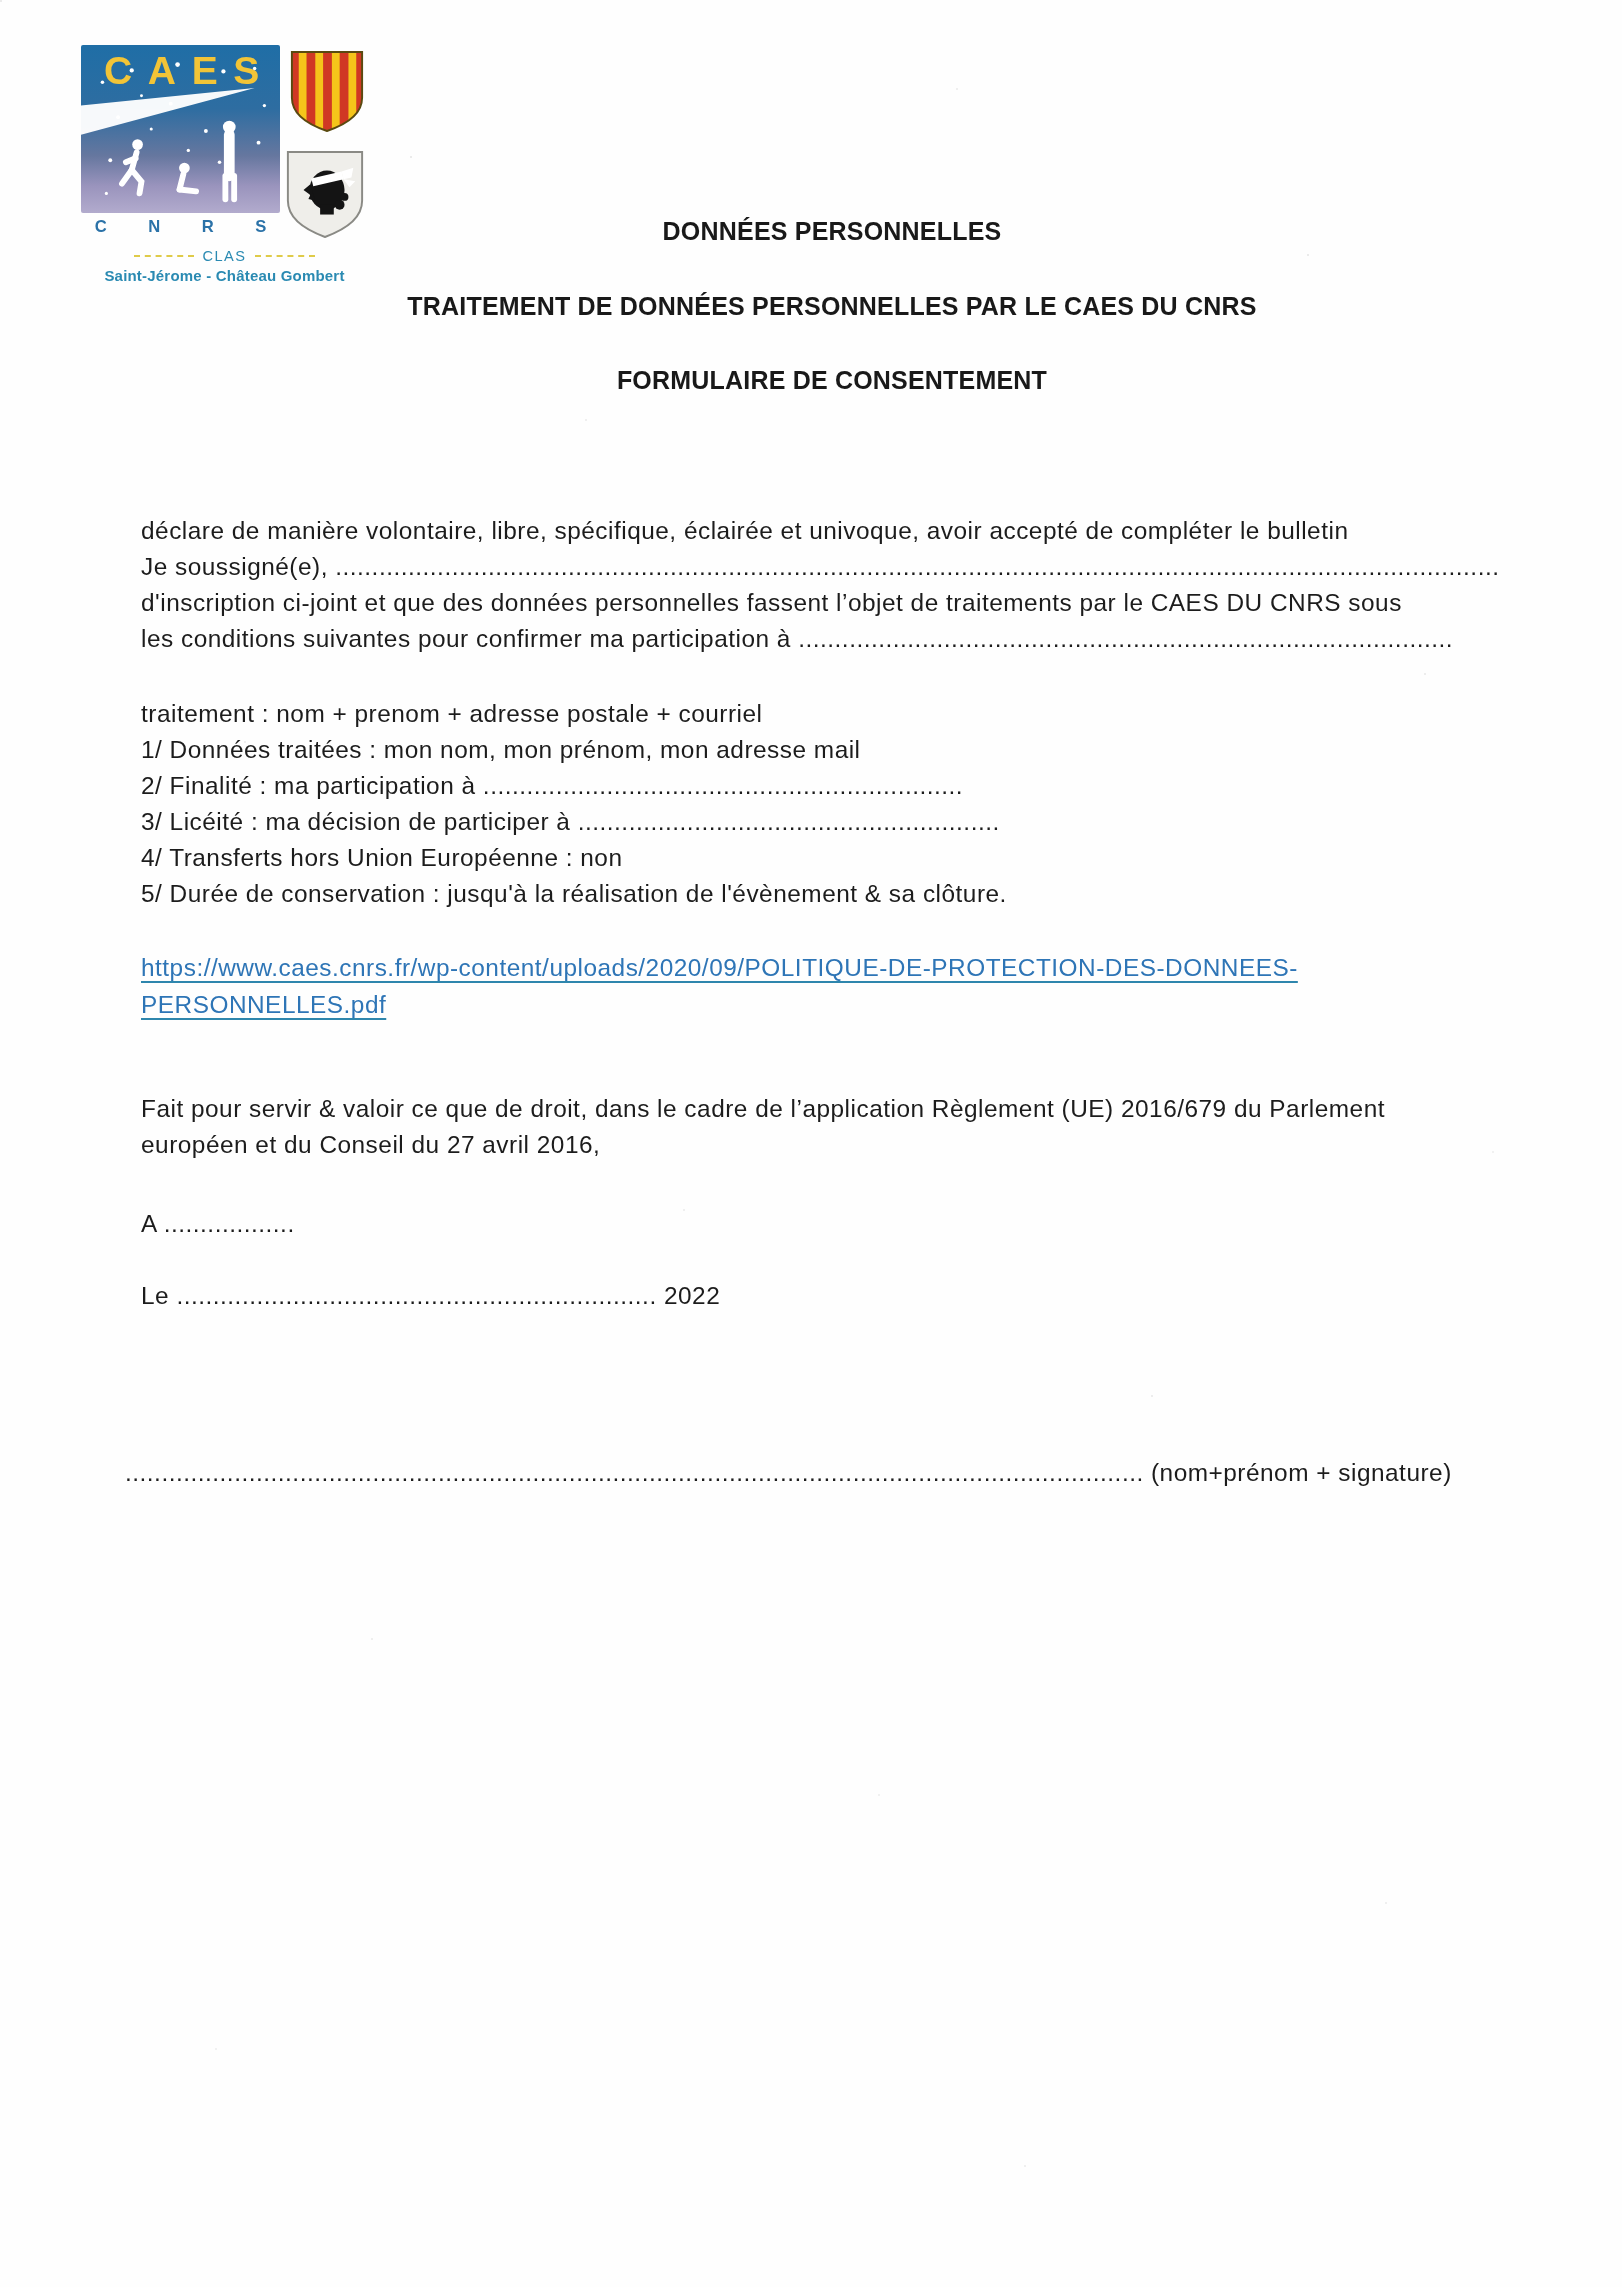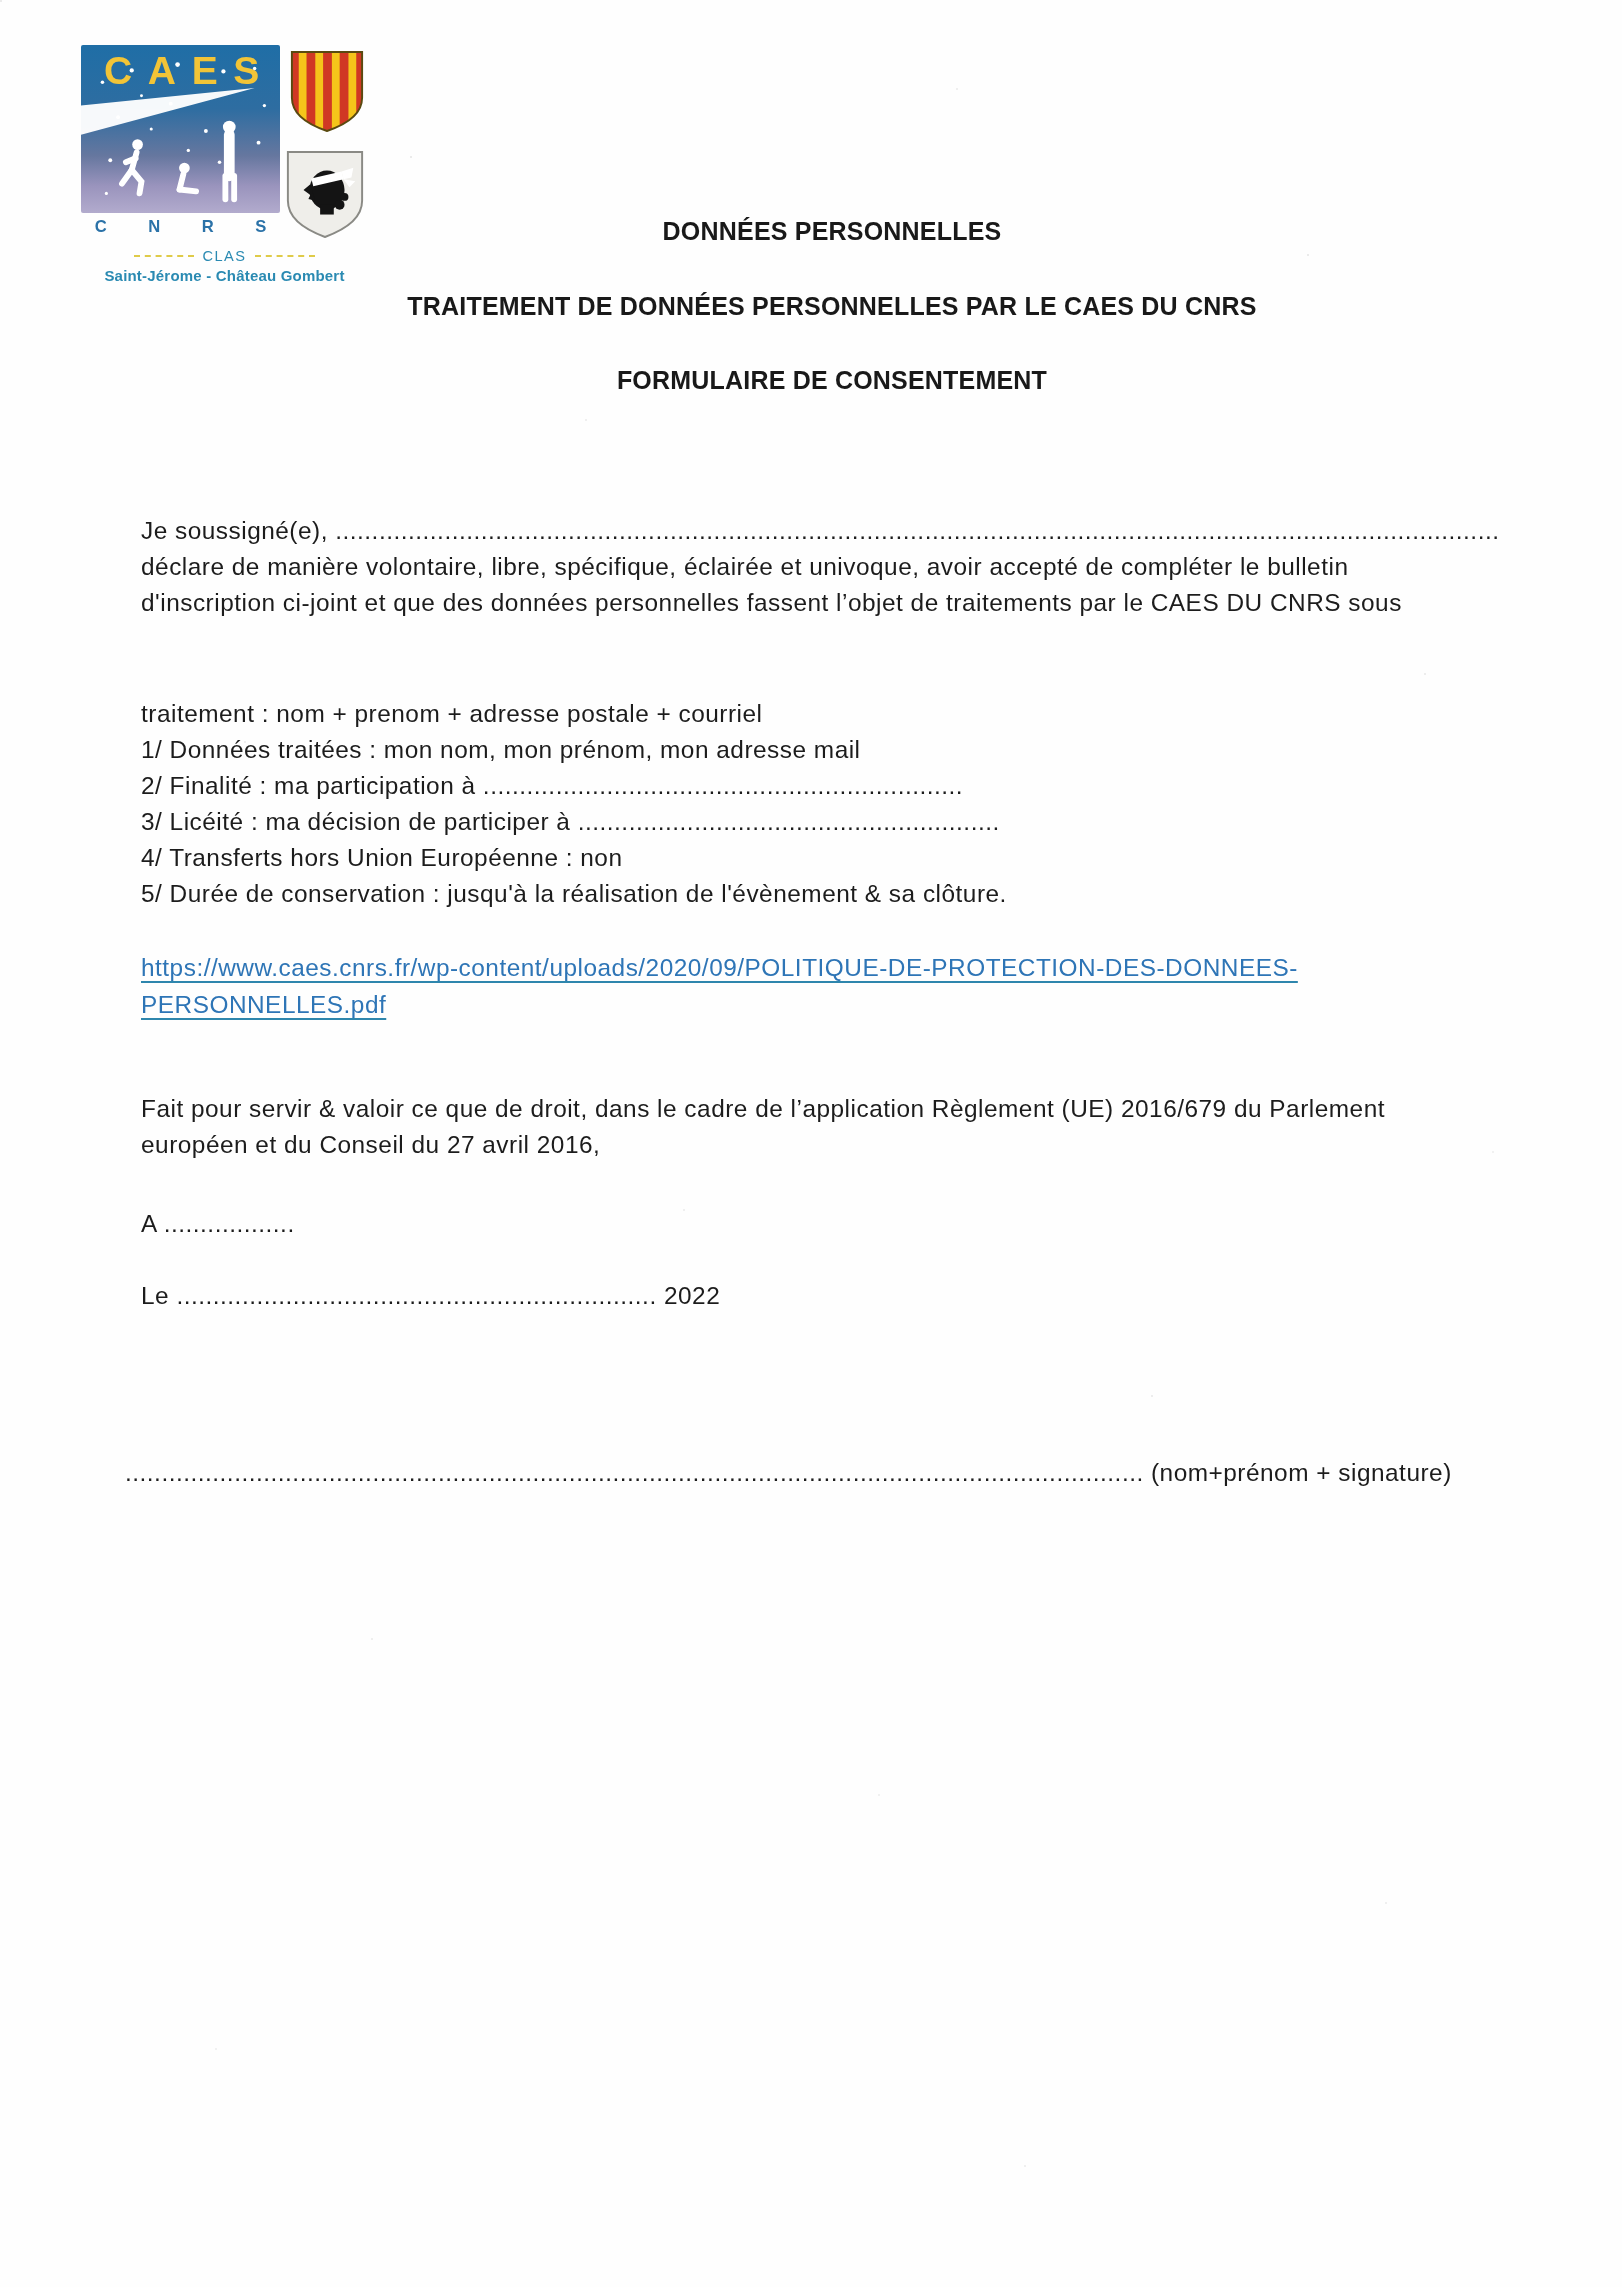--- a/index.html
+++ b/index.html
@@ -173,23 +173,24 @@
       <span class="dash"></span>
     </div>
     <div class="site">Saint-Jérome - Château Gombert</div>
   </div>
 
   <h1 class="t t1">DONNÉES PERSONNELLES</h1>
   <h2 class="t t2">TRAITEMENT DE DONNÉES PERSONNELLES PAR LE CAES DU CNRS</h2>
   <h3 class="t t3">FORMULAIRE DE CONSENTEMENT</h3>
 
   <div class="block intro">
+    <div class="line">déclare de manière volontaire, libre, spécifique, éclairée et univoque, avoir accepté de compléter le bulletin</div>
     <div class="line">Je soussigné(e), ................................................................................................................................................................</div>
-    <div class="line">déclare de manière volontaire, libre, spécifique, éclairée et univoque, avoir accepté de compléter le bulletin</div>
     <div class="line">d'inscription ci-joint et que des données personnelles fassent l’objet de traitements par le CAES DU CNRS sous</div>
+    <div class="line">les conditions suivantes pour confirmer ma participation à ..........................................................................................</div>
   </div>
 
   <div class="block processing">
     <div class="line">traitement : nom + prenom + adresse postale + courriel</div>
     <div class="line">1/ Données traitées : mon nom, mon prénom, mon adresse mail</div>
     <div class="line">2/ Finalité : ma participation à ..................................................................</div>
     <div class="line">3/ Licéité : ma décision de participer à ..........................................................</div>
     <div class="line">4/ Transferts hors Union Européenne : non</div>
     <div class="line">5/ Durée de conservation : jusqu'à la réalisation de l'évènement &amp; sa clôture.</div>
   </div>

